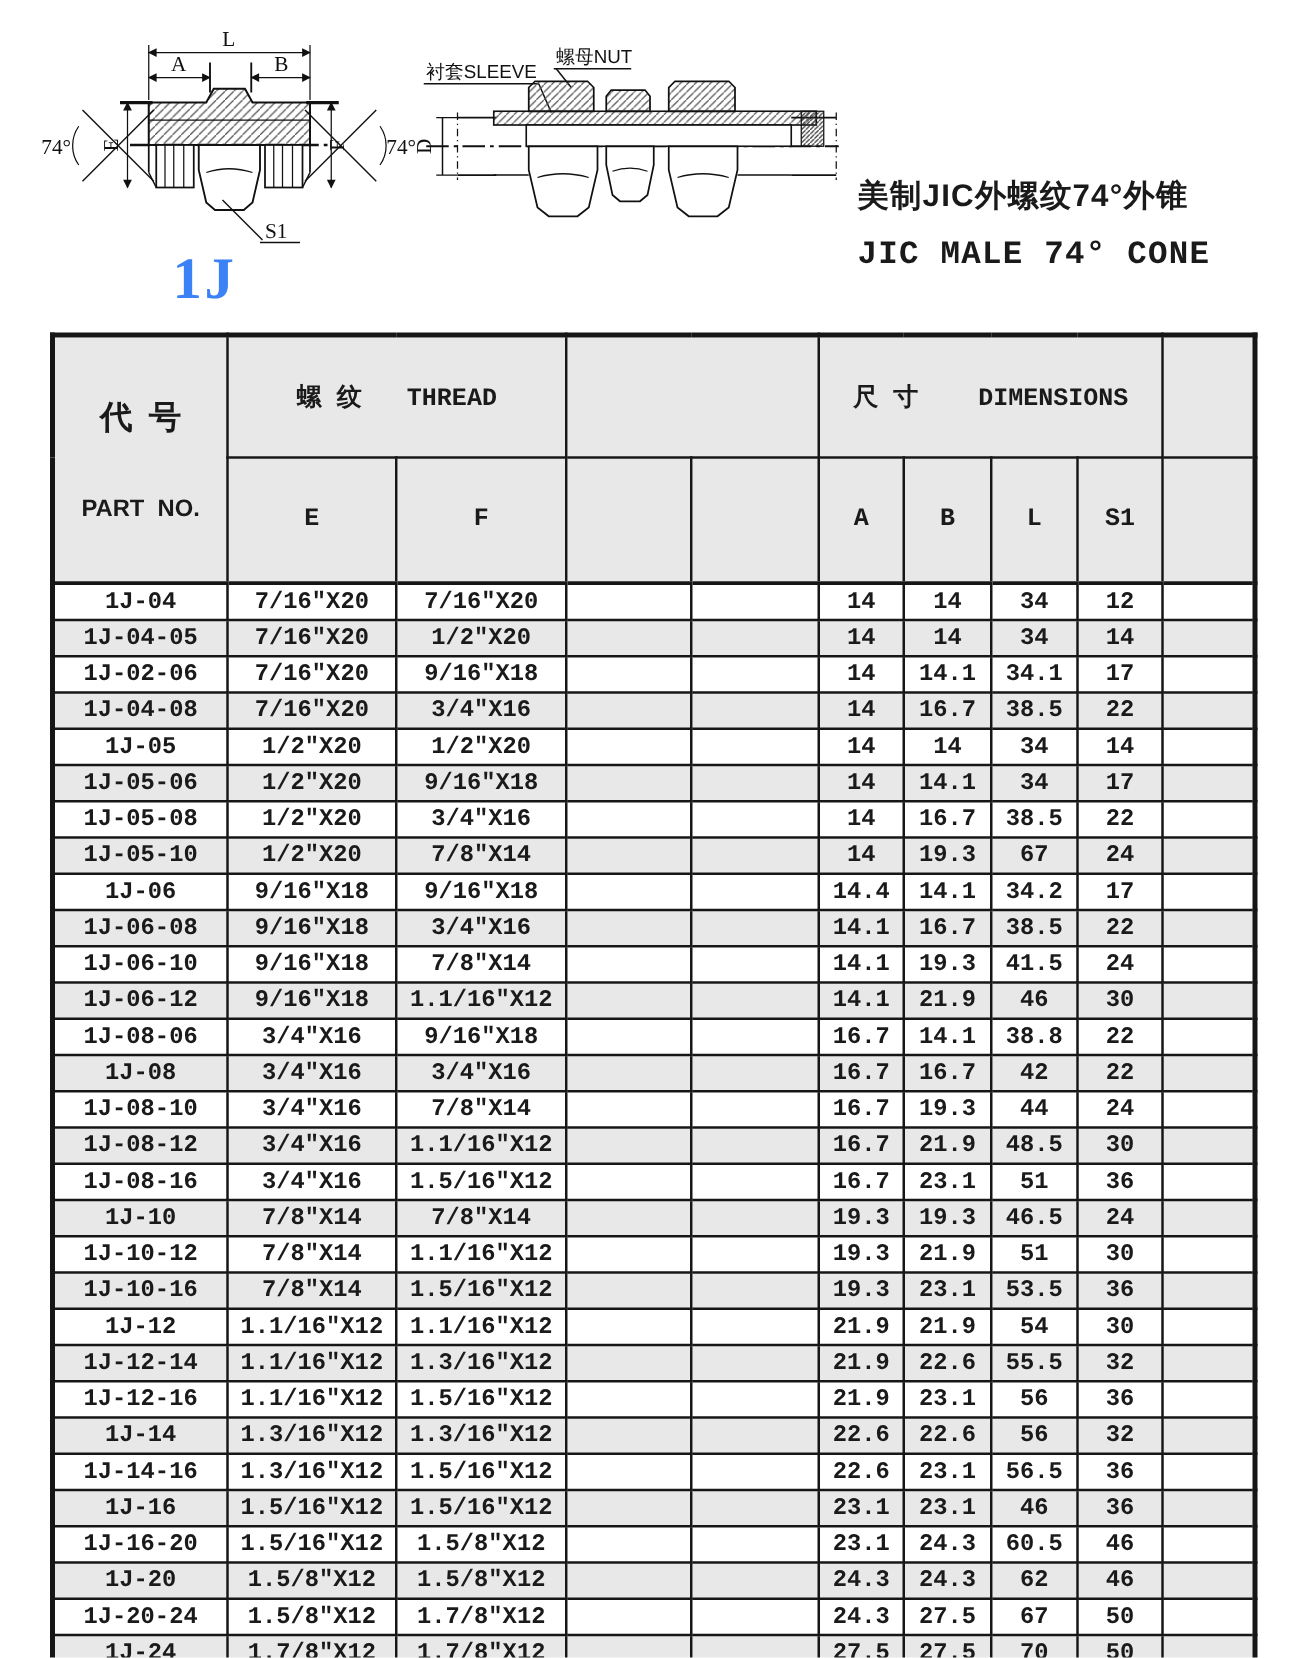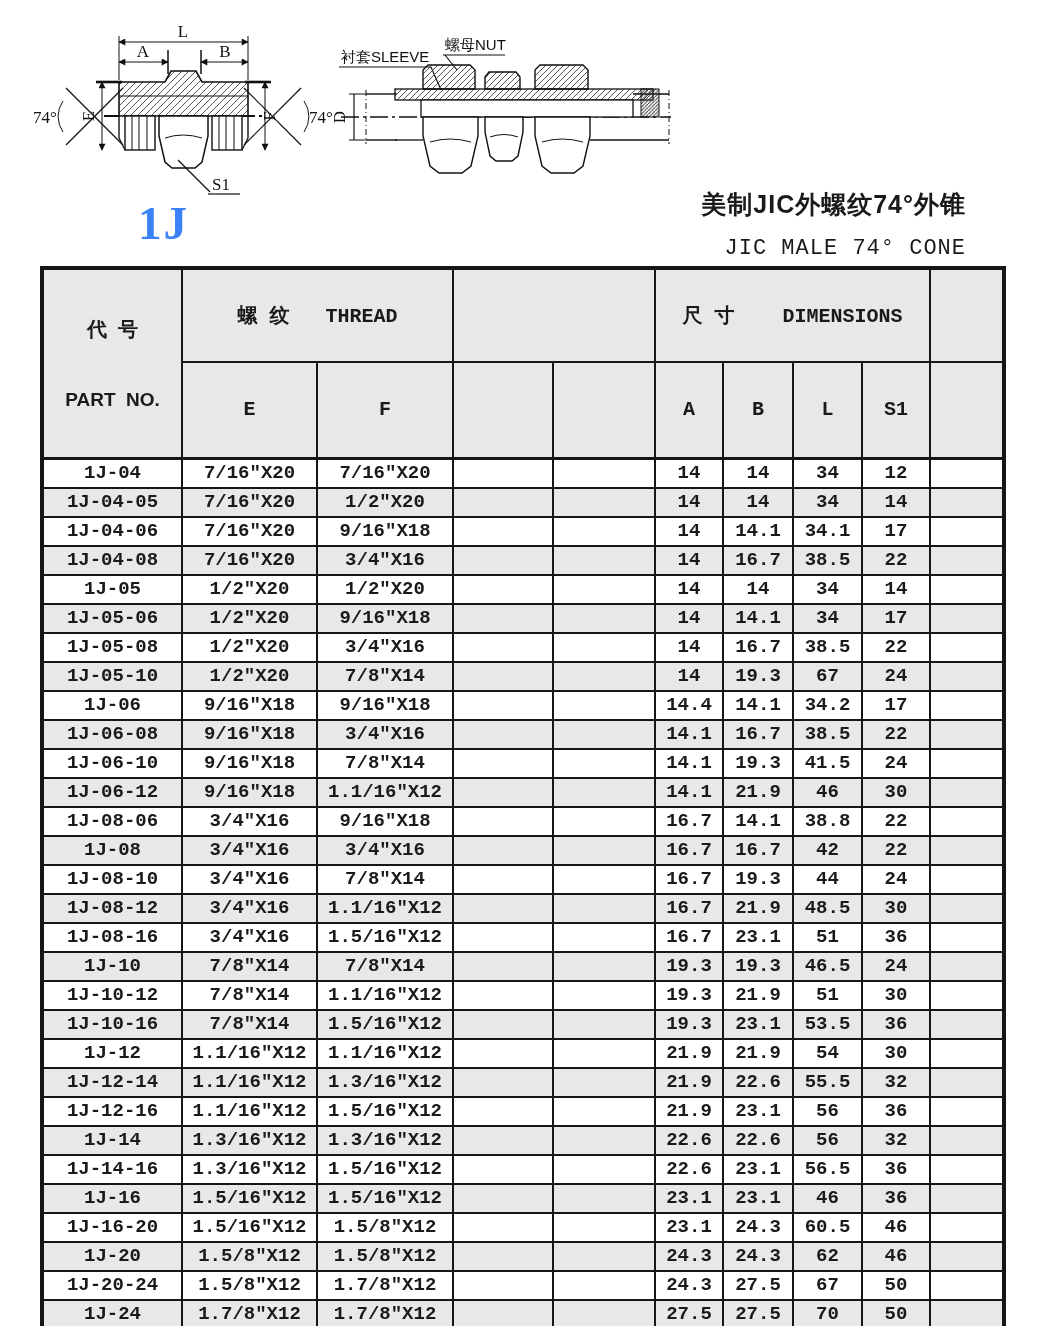--- a/index.html
+++ b/index.html
@@ -10,42 +10,42 @@
   }
   
   .diagram { position:absolute; }
   #diagram-left  { left:26px;  top:10px; }
   #diagram-right { left:333px; top:20px; }
   .model-label {
     position:absolute; left:138px; top:196px;
     font-family:"Liberation Serif", serif; font-weight:bold;
     font-size:47px; letter-spacing:2px; color:#3b82f6;
   }
-  .title-block { position:absolute; left:686px; top:140px; width:280px; text-align:right;margin-top:48px; }
+  .title-block { position:absolute; left:686px; top:140px; width:280px; text-align:left; }
   .title-cn { font-size:25px; font-weight:bold; letter-spacing:1px; white-space:pre; }
   .title-en { margin-top:15px; font-family:"Liberation Mono", monospace;
-              font-size:22px; font-weight:normal; letter-spacing:1px; white-space:pre; }
+              font-size:26px; font-weight:bold; letter-spacing:1px; white-space:pre; }
 
   
   .spec-table-wrap { position:absolute; left:40px; top:266px; }
   table.spec {
     border-collapse:collapse; table-layout:fixed; width:962px;
     border:4px solid #161616;
     font-family:"Liberation Mono", monospace; font-weight:bold;
   }
   table.spec th, table.spec td {
     border:2px solid #161616; text-align:center; vertical-align:middle;
     overflow:hidden; white-space:pre;
   }
   thead th { background:#e8e8e8; font-size:20px; font-weight:bold; }
   thead tr.h1 th { height:29px; }
   thead tr.h2 th { height:31px; }
   thead th { border-bottom-width:2px; }
   thead tr.h2 th, thead th[rowspan] { border-bottom:3px solid #161616; }
-  th .cn { font-family:Liberation Sans, sans-serif; font-size:20px; white-space:pre; }
+  th .cn { font-family:Liberation Serif, serif; font-size:26px; white-space:pre; }
   th .en { font-family:Liberation Sans, sans-serif; font-size:19px; white-space:pre; }
   tbody td { height:27px; font-size:19px; line-height:27px; }
   tbody tr.alt td { background:#e8e8e8; }
 
   
   svg text { fill:#111; }
   .dimtxt { font-family:"Liberation Serif", serif; font-size:17px; }
   .cjktxt { font-family:"Liberation Sans", sans-serif; font-size:15px; }
 </style>
 </head>
@@ -235,21 +235,21 @@
           <td>1/2″X20</td>
           <td></td>
           <td></td>
           <td>14</td>
           <td>14</td>
           <td>34</td>
           <td>14</td>
           <td></td>
         </tr>
         <tr>
-          <td>1J-04-06</td>
+          <td>1J-02-06</td>
           <td>7/16″X20</td>
           <td>9/16″X18</td>
           <td></td>
           <td></td>
           <td>14</td>
           <td>14.1</td>
           <td>34.1</td>
           <td>17</td>
           <td></td>
         </tr>

